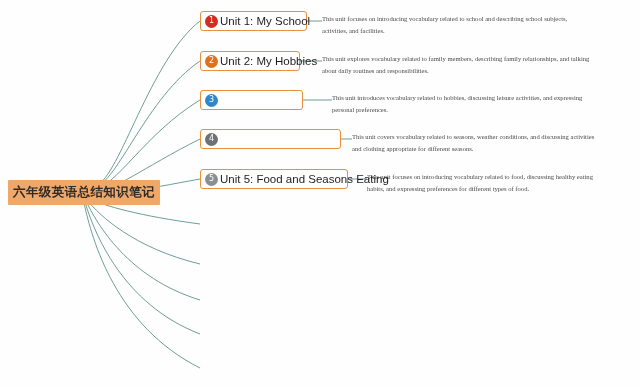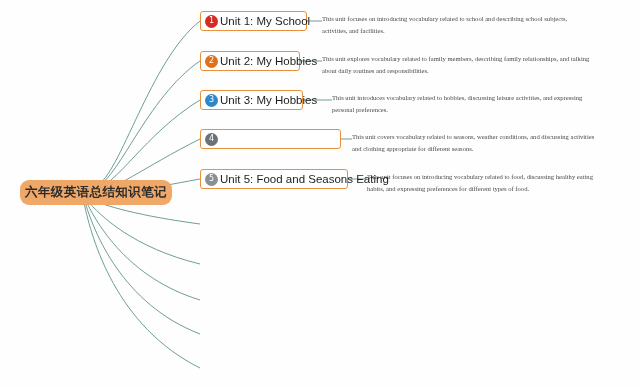--- a/index.html
+++ b/index.html
@@ -18,26 +18,26 @@
   #branch-svg {
     position: absolute;
     left: 0;
     top: 0;
     width: 640px;
     height: 387px;
   }
   
   #root-node {
     position: absolute;
-    left: 20px;
+    left: 8px;
     top: 180px;
     width: 152px;
     height: 25px;
     background: #f0a868;
-    border-radius: 9px;
+    border-radius: 1px;
     display: flex;
     align-items: center;
     justify-content: center;
     z-index: 5;
   }
   #root-node .root-label {
     font-family: "DejaVu Sans", sans-serif;
     font-size: 12.5px;
     font-weight: bold;
     color: #2b2b2b;
@@ -128,21 +128,20 @@
   <div class="desc" style="left:322px; top:13px; width:270px;">This unit focuses on introducing vocabulary related to school and describing school subjects, activities, and facilities.</div>
 
   <div class="unit-node" style="left:200px; top:51px; width:100px;">
     <span class="badge" style="background:#e0701c;">2</span>
     <span class="unit-label">Unit 2: My Hobbies</span>
   </div>
   <div class="desc" style="left:322px; top:53px; width:268px;">This unit explores vocabulary related to family members, describing family relationships, and talking about daily routines and responsibilities.</div>
 
   <div class="unit-node" style="left:200px; top:90px; width:103px;">
     <span class="badge" style="background:#2d87c8;">3</span>
-    <span class="unit-label">Unit 3: My Hobbies</span>
   </div>
   <div class="desc" style="left:332px; top:92px; width:262px;">This unit introduces vocabulary related to hobbies, discussing leisure activities, and expressing personal preferences.</div>
 
   <div class="unit-node" style="left:200px; top:129px; width:141px;">
     <span class="badge" style="background:#6d7276;">4</span>
   </div>
   <div class="desc" style="left:352px; top:131px; width:250px;">This unit covers vocabulary related to seasons, weather conditions, and discussing activities and clothing appropriate for different seasons.</div>
 
   <div class="unit-node" style="left:200px; top:169px; width:148px;">
     <span class="badge" style="background:#8a8f93;">5</span>

